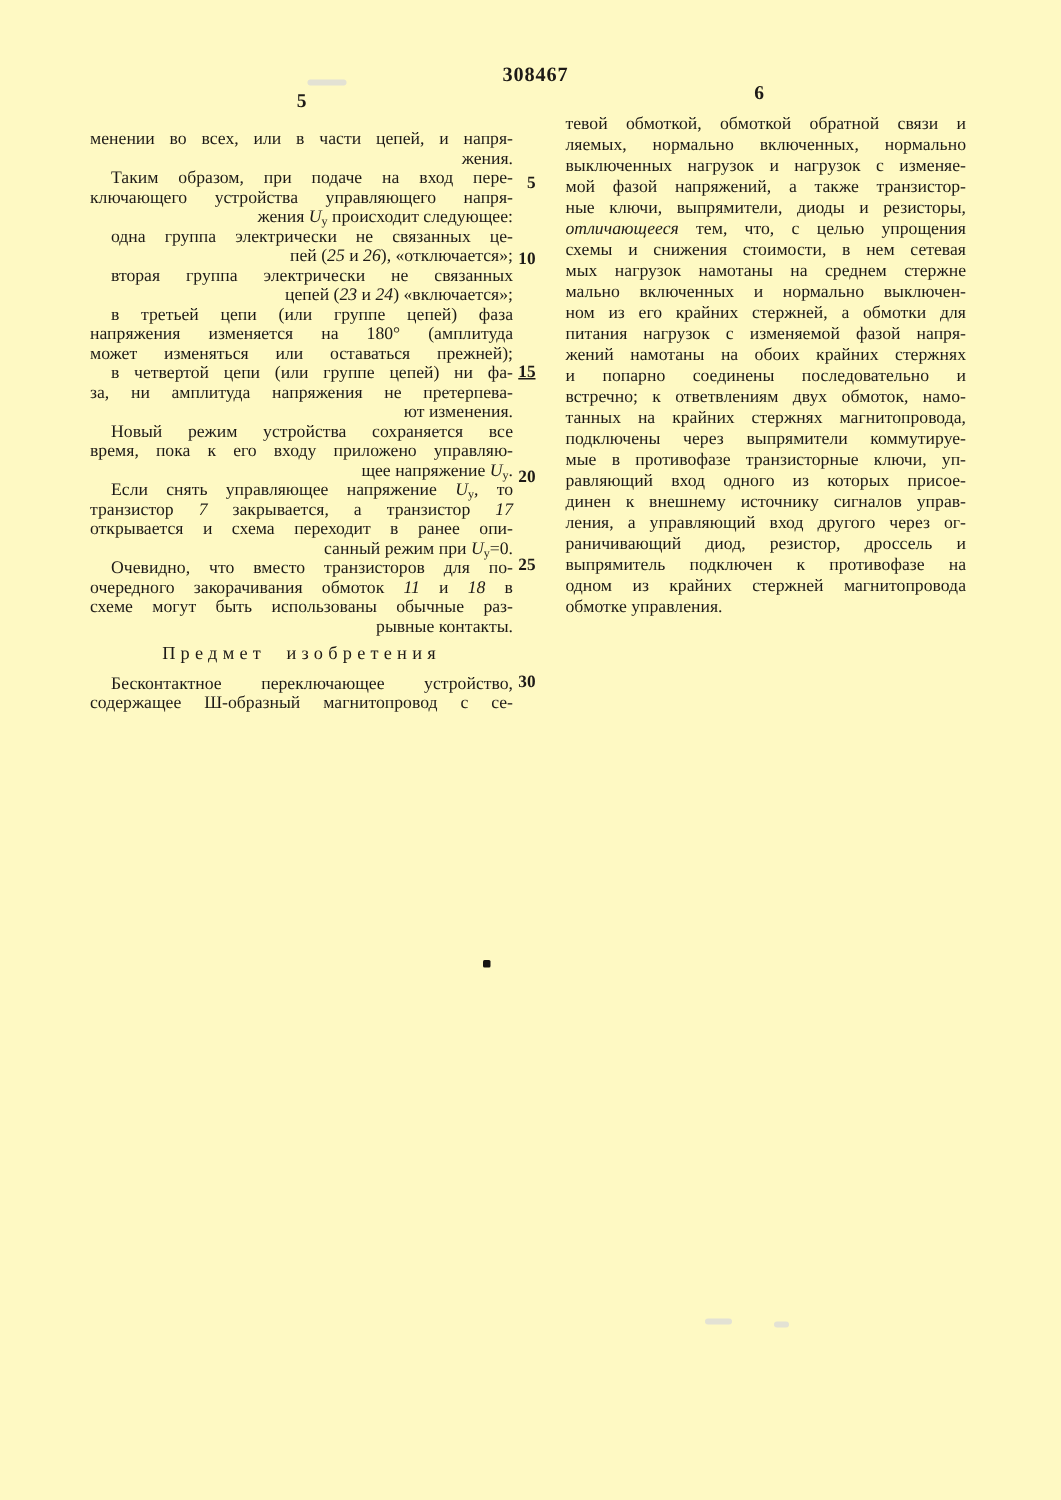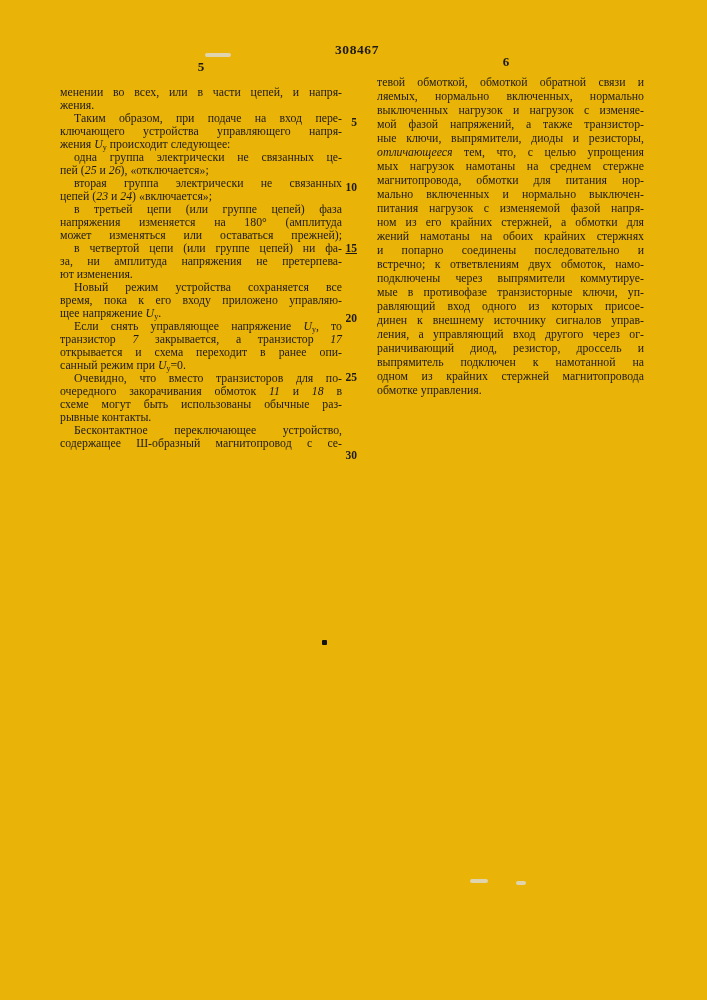--- a/index.html
+++ b/index.html
@@ -1,32 +1,32 @@
 <!DOCTYPE html>
 <html><head>
 <meta charset="utf-8">
 <style>
   html,body{margin:0;padding:0;}
   body{background:#fbfbf9;font-family:"Liberation Serif","DejaVu Serif",serif;}
   .page{
     position:relative;width:707px;height:1000px;margin:0 auto;
-    background:#eab308;color:#1d1a17;overflow:hidden;
+    background:#fef9c3;color:#1d1a17;overflow:hidden;
     -webkit-font-smoothing:antialiased;
   }
   .patent-number{
     position:absolute;top:42px;left:357px;transform:translateX(-50%);
     font-weight:bold;font-size:13.5px;letter-spacing:0.6px;
   }
   .page-num{position:absolute;font-weight:bold;font-size:13px;transform:translateX(-50%);}
   .page-num-left{top:59px;left:201px;}
   .page-num-right{top:54px;left:506px;}
   .col{position:absolute;font-size:11.8px;}
   .col-left{top:86px;left:60px;width:282px;}
   .col-right{top:75px;left:377px;width:267px;}
-  .col-left .line{height:13px;line-height:13px;}
+  .col-left .line{height:13px;line-height:13px;text-align:right;}
   .col-right .line{height:14px;line-height:14px;}
   .line{white-space:normal;}
   .line.j{text-align:justify;text-align-last:justify;word-spacing:-0.8px;}
   .line.ind{text-indent:14px;}
   .line i{font-style:italic;}
   sub{font-size:8px;vertical-align:-2px;line-height:0;}
   .claims-heading{
     height:13px;line-height:13px;margin:5px 0 7px 0;
     text-align:center;font-size:12.2px;letter-spacing:3.5px;word-spacing:7px;
   }
@@ -69,58 +69,60 @@
         <div class="line">щее напряжение <i>U</i><sub>у</sub>.</div>
         <div class="line j ind">Если снять управляющее напряжение <i>U</i><sub>у</sub>, то</div>
         <div class="line j">транзистор <i>7</i> закрывается, а транзистор <i>17</i></div>
         <div class="line j">открывается и схема переходит в ранее опи-</div>
         <div class="line">санный режим при <i>U</i><sub>у</sub>=0.</div>
         <div class="line j ind">Очевидно, что вместо транзисторов для по-</div>
         <div class="line j">очередного закорачивания обмоток <i>11</i> и <i>18</i> в</div>
         <div class="line j">схеме могут быть использованы обычные раз-</div>
         <div class="line">рывные контакты.</div>
       </div>
+    <div class="claims-heading">Предмет изобретения</div>
     <div id="left-lines-2">
         <div class="line j ind">Бесконтактное переключающее устройство,</div>
         <div class="line j">содержащее Ш-образный магнитопровод с се-</div>
       </div>
   </div>
 
   <div class="gutter" id="gutter">
       <span class="gnum" style="top: 117px;">5</span>
-      <span class="gnum" style="top: 182px;">10</span>
+      <span class="gnum" style="top: 168px;">10</span>
       <span class="gnum" style="top: 243px; text-decoration: underline;">15</span>
       <span class="gnum" style="top: 313px;">20</span>
       <span class="gnum" style="top: 372px;">25</span>
       <span class="gnum" style="top: 450px;">30</span>
     </div>
 
   <div class="col col-right">
     <div id="right-lines">
         <div class="line j">тевой обмоткой, обмоткой обратной связи и</div>
         <div class="line j">ляемых, нормально включенных, нормально</div>
         <div class="line j">выключенных нагрузок и нагрузок с изменяе-</div>
         <div class="line j">мой фазой напряжений, а также транзистор-</div>
         <div class="line j">ные ключи, выпрямители, диоды и резисторы,</div>
         <div class="line j"><i>отличающееся</i> тем, что, с целью упрощения</div>
+        <div class="line j">схемы и снижения стоимости, в нем сетевая</div>
         <div class="line j">мых нагрузок намотаны на среднем стержне</div>
-        <div class="line j">магнитопровода, обмотки для питания нор-</div>
         <div class="line j">мально включенных и нормально выключен-</div>
+        <div class="line j">ном из его крайних стержней, а обмотки для</div>
         <div class="line j">питания нагрузок с изменяемой фазой напря-</div>
-        <div class="line j">ном из его крайних стержней, а обмотки для</div>
         <div class="line j">жений намотаны на обоих крайних стержнях</div>
         <div class="line j">и попарно соединены последовательно и</div>
         <div class="line j">встречно; к ответвлениям двух обмоток, намо-</div>
+        <div class="line j">танных на крайних стержнях магнитопровода,</div>
         <div class="line j">подключены через выпрямители коммутируе-</div>
         <div class="line j">мые в противофазе транзисторные ключи, уп-</div>
         <div class="line j">равляющий вход одного из которых присое-</div>
         <div class="line j">динен к внешнему источнику сигналов управ-</div>
         <div class="line j">ления, а управляющий вход другого через ог-</div>
         <div class="line j">раничивающий диод, резистор, дроссель и</div>
-        <div class="line j">выпрямитель подключен к намотанной на</div>
+        <div class="line j">выпрямитель подключен к противофазе на</div>
         <div class="line j">одном из крайних стержней магнитопровода</div>
         <div class="line">обмотке управления.</div>
       </div>
   </div>
 
   <div id="artifacts">
       <div class="artifact smudge" style="left: 205px; top: 53px; width: 26px; height: 4px;"></div>
       <div class="artifact ink-dot" style="left: 322px; top: 640px; width: 5px; height: 5px;"></div>
       <div class="artifact smudge" style="left: 470px; top: 879px; width: 18px; height: 4px;"></div>
       <div class="artifact smudge" style="left: 516px; top: 881px; width: 10px; height: 4px;"></div>

